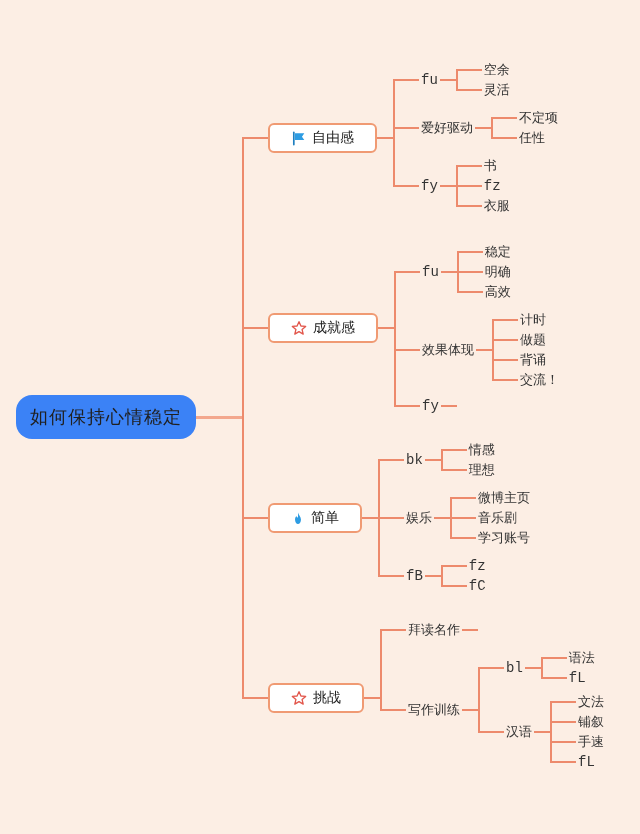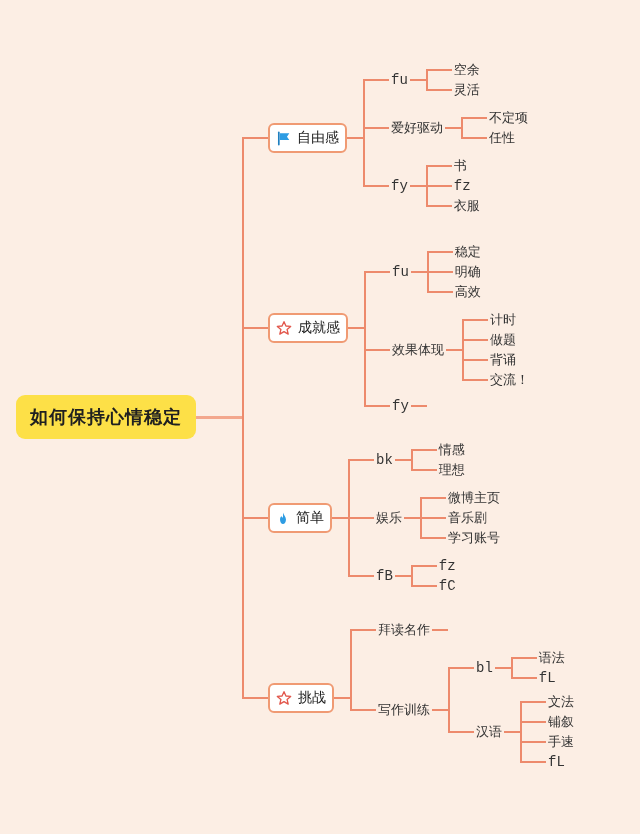--- a/index.html
+++ b/index.html
@@ -29,28 +29,28 @@
   .kid:first-child:last-child::after { display:none; }
 
   .d1 { padding-top:9px;  padding-bottom:9px; }
   .d2 { padding-top:4px;  padding-bottom:4px; }
   .d3 { padding-top:2px;  padding-bottom:2px; }
 
   .out { height:2px; width:16px; background:var(--line); flex:none; }
   .out.root { width:46px; height:3px; background:#F3A78D; }
 
   .root-label {
-    background:#fde047; border-radius:9px; padding:10px 14px;
-    font-size:18px; font-weight:bold; color:#202020; white-space:nowrap;
+    background:#3b82f6; border-radius:16px; padding:10px 14px;
+    font-size:18px; font-weight:normal; color:#202020; white-space:nowrap;
     letter-spacing:1px;
   }
   .branch-box {
     display:flex; align-items:center; gap:6px;
     background:#ffffff; border:2px solid #F09A73; border-radius:6px;
-    padding:4px 6px; font-size:14px; color:#222; white-space:nowrap;
+    padding:4px 21px; font-size:14px; color:#222; white-space:nowrap;
   }
   .bicon { display:flex; align-items:center; }
   .tlabel {
     font-size:13px; line-height:16px; color:#333; white-space:nowrap;
     padding:0 2px;
   }
   .latin { font-family:Liberation Mono, monospace; font-size:14px; }
 </style>
 </head>
 <body style="background: rgb(252, 238, 228);">

